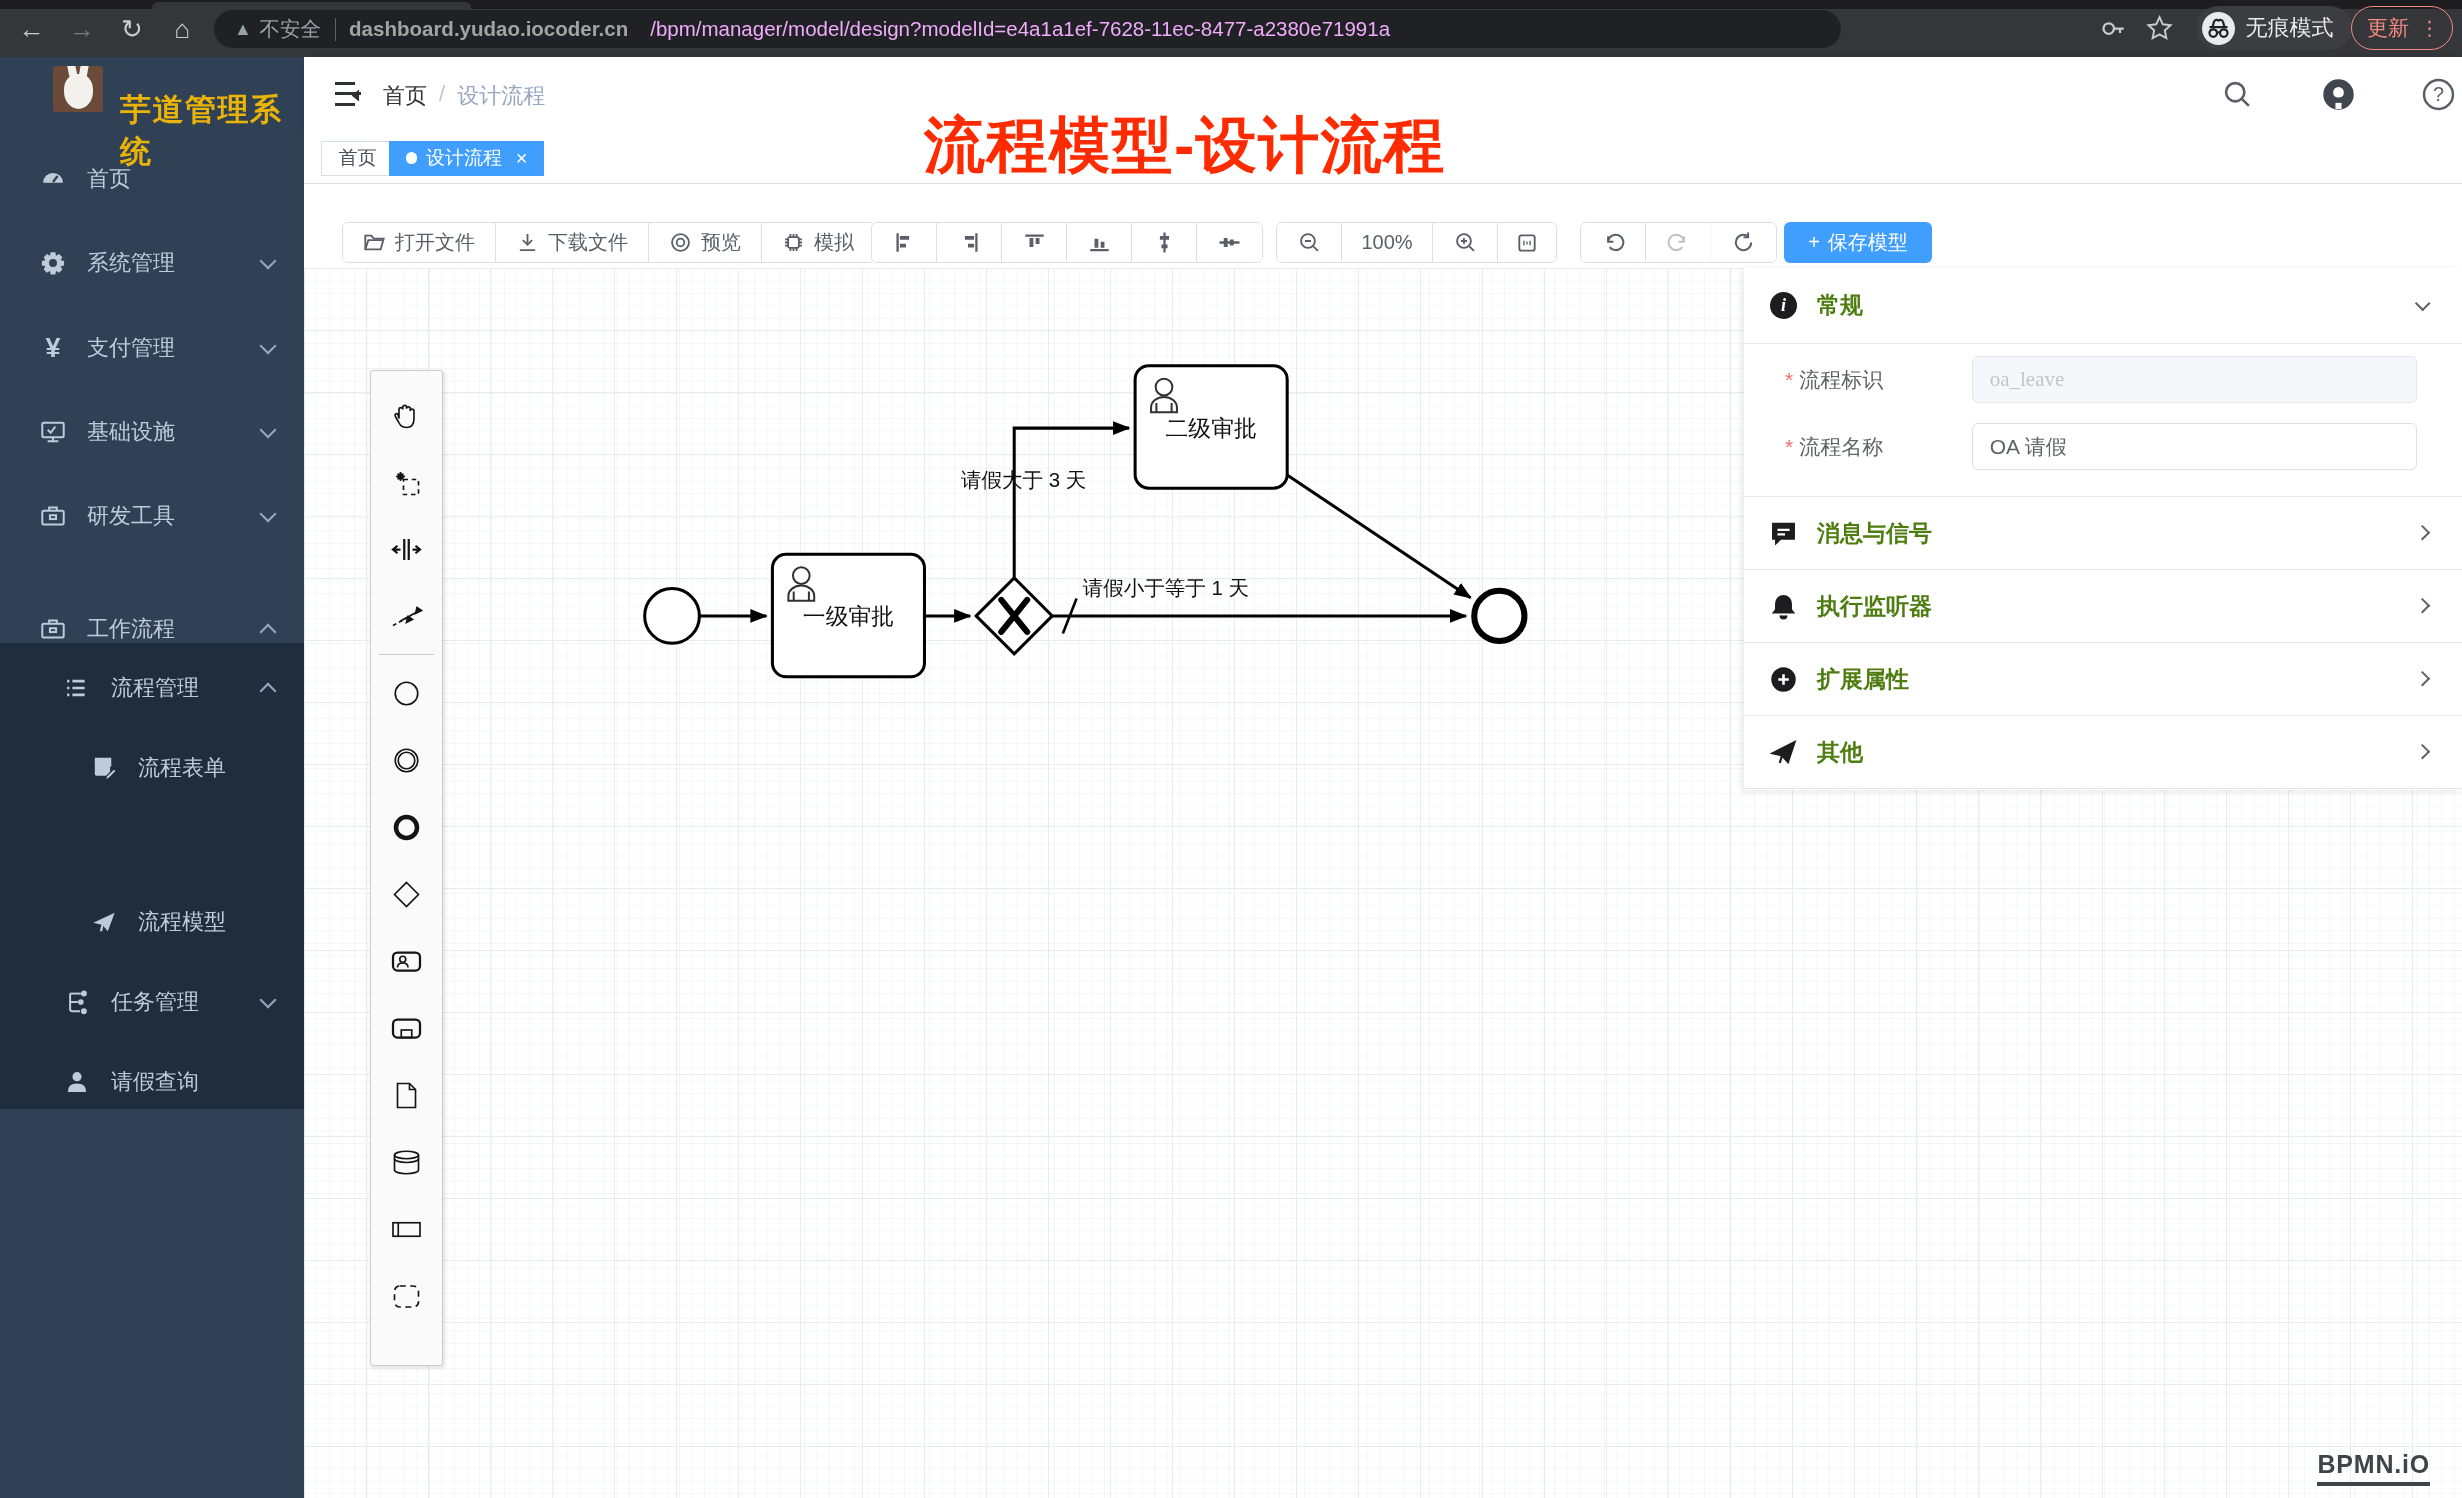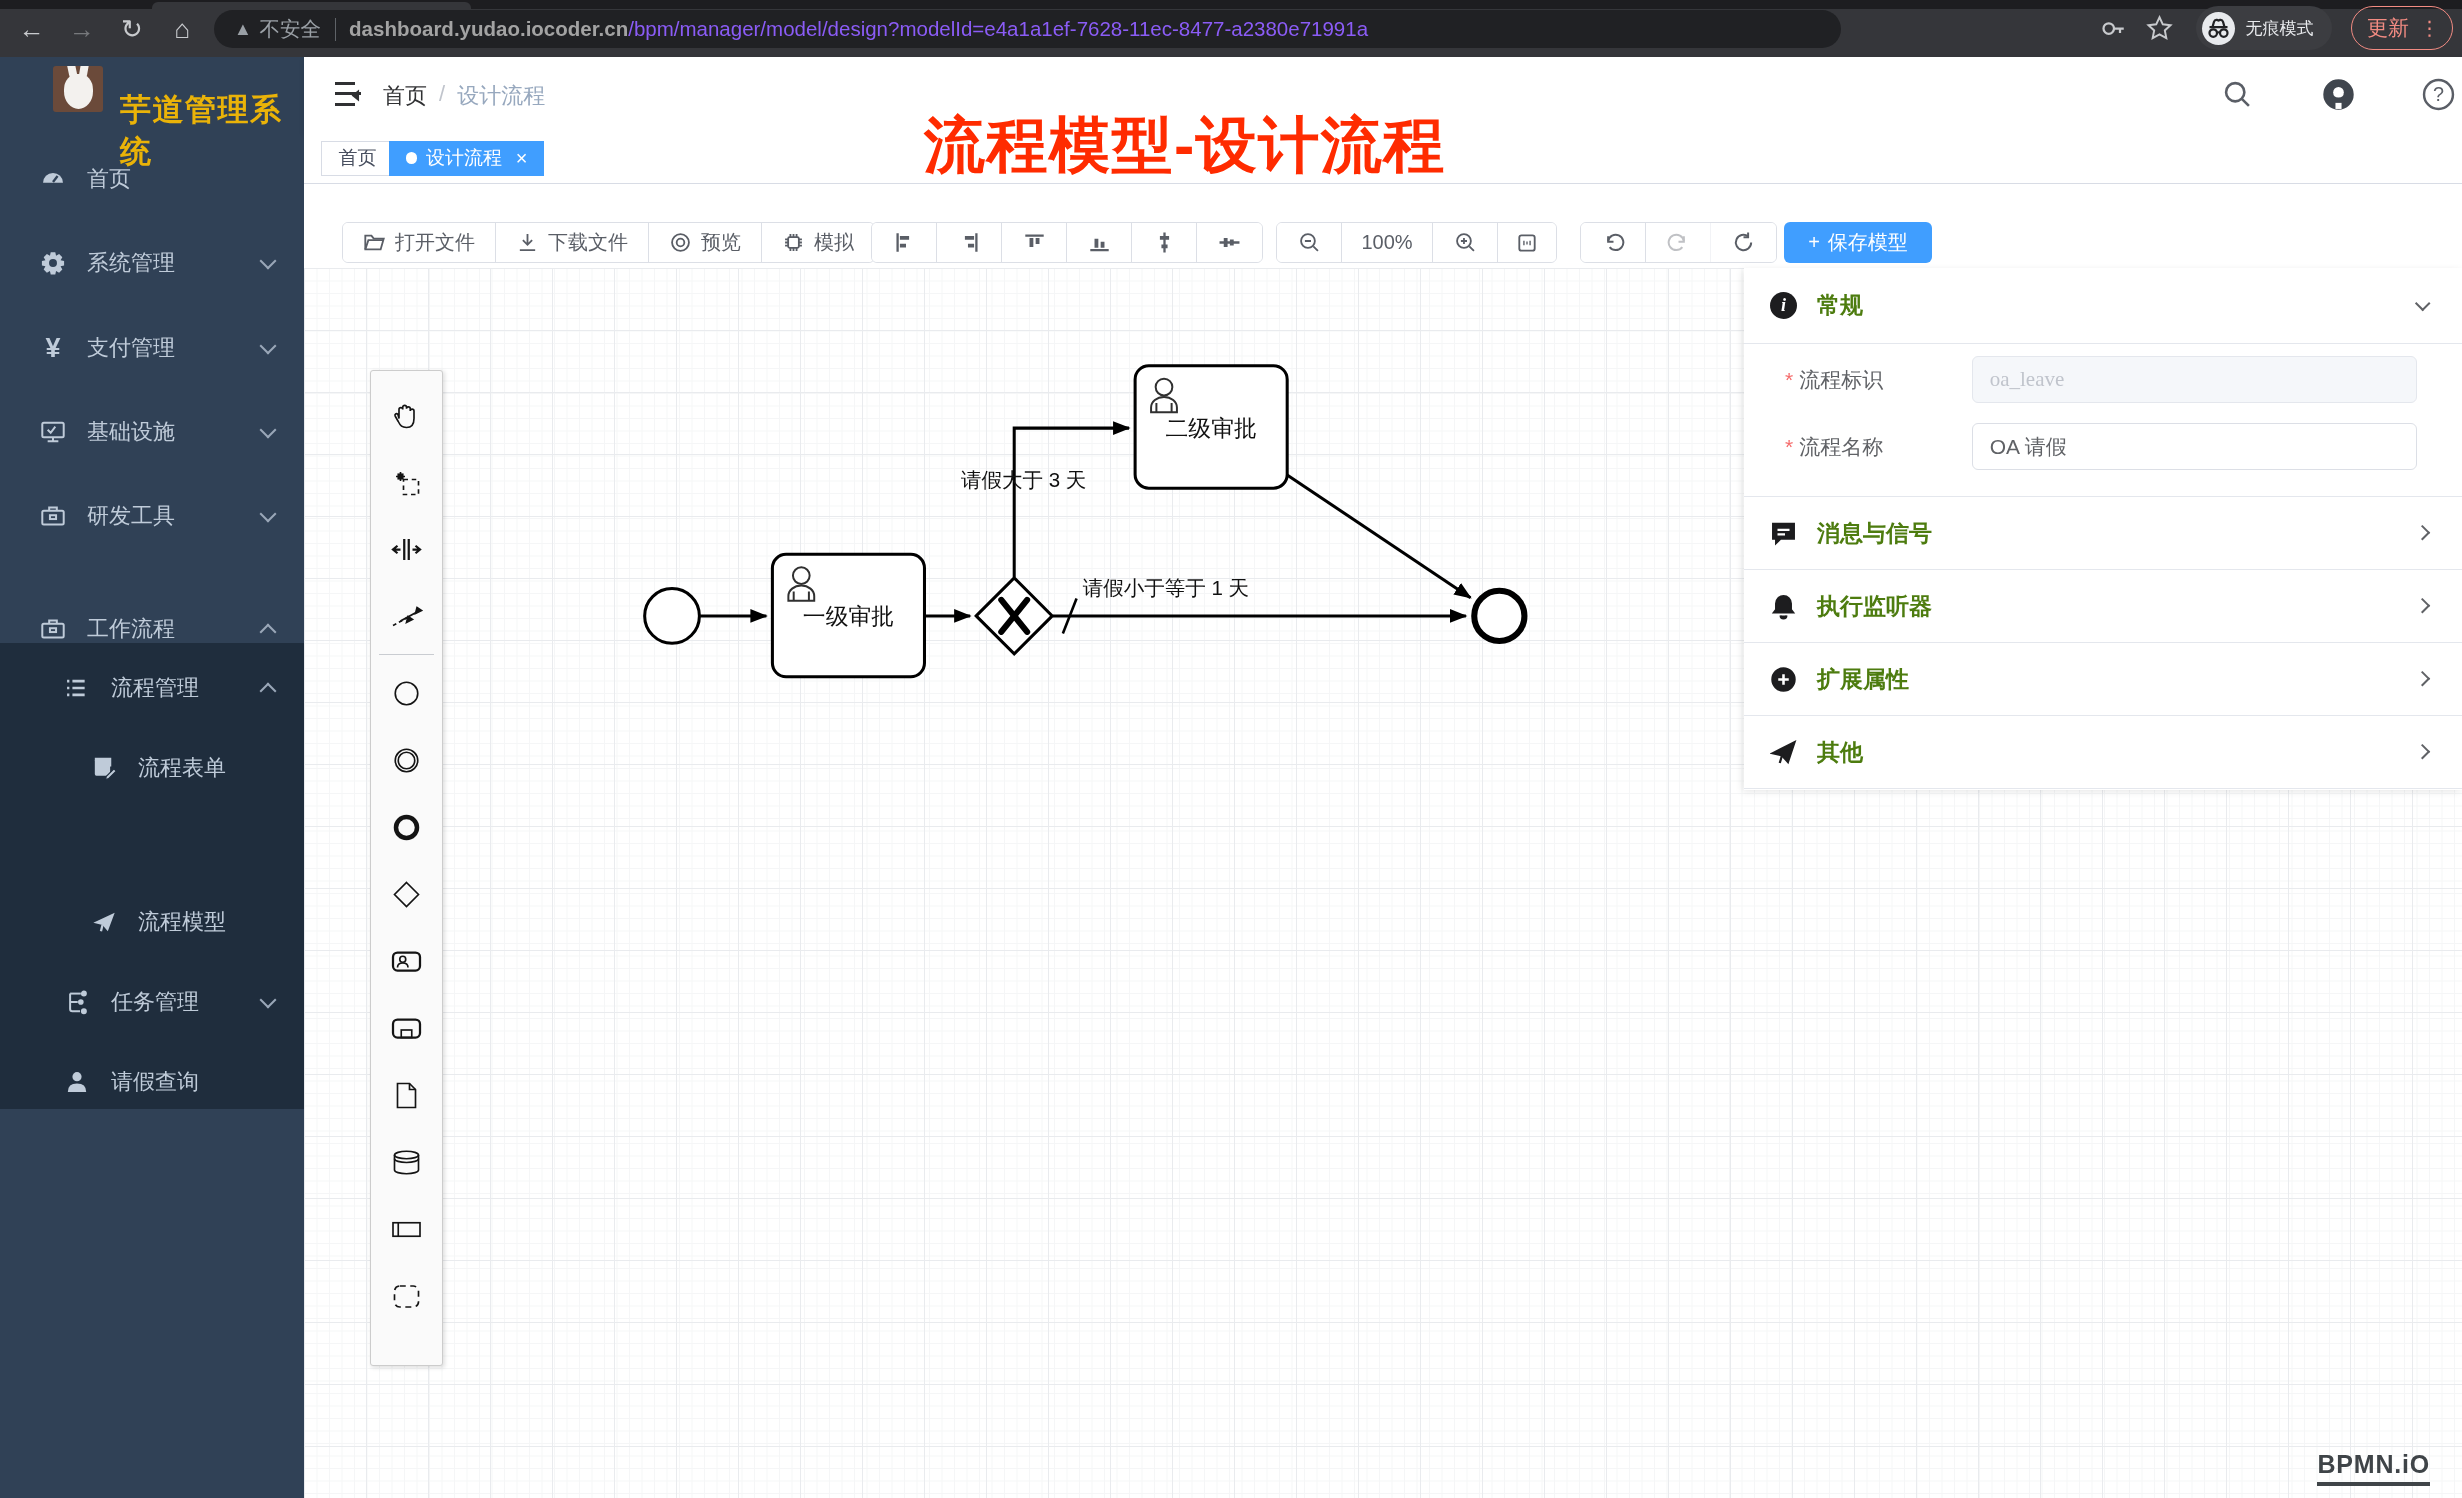--- a/index.html
+++ b/index.html
@@ -10,25 +10,25 @@
 
   
   #chrome { left:0; top:0; width:2462px; height:57px; background:#35363a; }
   #tabstrip { left:0; top:0; width:2462px; height:9px; background:#1d1d20; }
   #toptab { left:152px; top:1.5px; width:319px; height:7.6px; background:#35363a; border-radius:6px 6px 0 0; }
   .nav-ic { top:13.7px; width:30px; height:30px; color:#c8cacd; font-size:26px; line-height:30px; text-align:center; }
   #addr { left:214px; top:10px; width:1627px; height:38px; background:#202124; border-radius:19px; display:flex; align-items:center; color:#9aa0a6; font-size:20.5px; }
   #addr .warn-ic { margin-left:20px; margin-right:7.6px; font-size:18px; color:#9aa0a6; }
   #addr .sep { width:0.8px; height:23px; background:#5f6368; margin:0 13.7px; }
   #addr .host { color:#a3a3a3; font-weight:bold; }
-  #addr .path { color:#8b5cf6; }
+  #addr .path { color:#f0abfc;margin-left:22px; }
   #key-ic,#star-ic { top:15px; width:27px; height:27px; }
   #incog { left:2196px; top:6px; height:44px; background:#3c3d41; border-radius:22px; display:flex; align-items:center; padding:0 18px 0 6px; }
   #incog .spy { width:33px; height:33px; border-radius:50%; background:#e8eaed; margin-right:10.6px; position:relative; }
-  #incog span.txt { color:#e8eaed; font-size:17px; }
+  #incog span.txt { color:#e8eaed; font-size:22px; }
   #update { left:2351px; top:6px; height:44px; border:1.5px solid #f28b82; border-radius:22px; display:flex; align-items:center; padding:0 12px 0 15px; color:#f28b82; font-size:21px; gap:10.6px; }
   #update .dots { font-size:20px; letter-spacing:0; }
 
   
   #sidebar { left:0; top:57px; width:304px; height:1441px; background:#304156; }
   #logo-row { left:0; top:0; width:304px; height:76px; }
   #logo-img { left:53px; top:9px; width:50px; height:46px; background:#6b4a3a; border-radius:3px; overflow:hidden; }
   #logo-img .bunny { position:absolute; left:10.6px; top:7.6px; width:29px; height:35px; background:#f3f1ee; border-radius:45% 45% 50% 50%; }
   #logo-img .ear1,#logo-img .ear2 { position:absolute; width:7.6px; height:16.7px; background:#f3f1ee; border-radius:3.8px; top:-4.6px; }
   #logo-img .ear1 { left:15px; transform:rotate(-12deg);} #logo-img .ear2 { left:27px; transform:rotate(10deg);}

